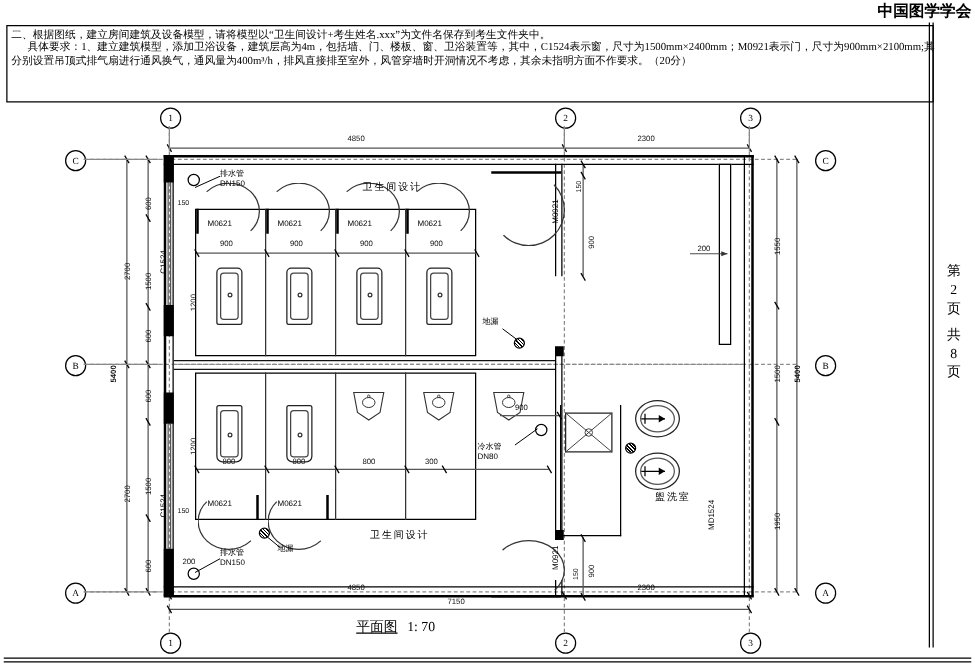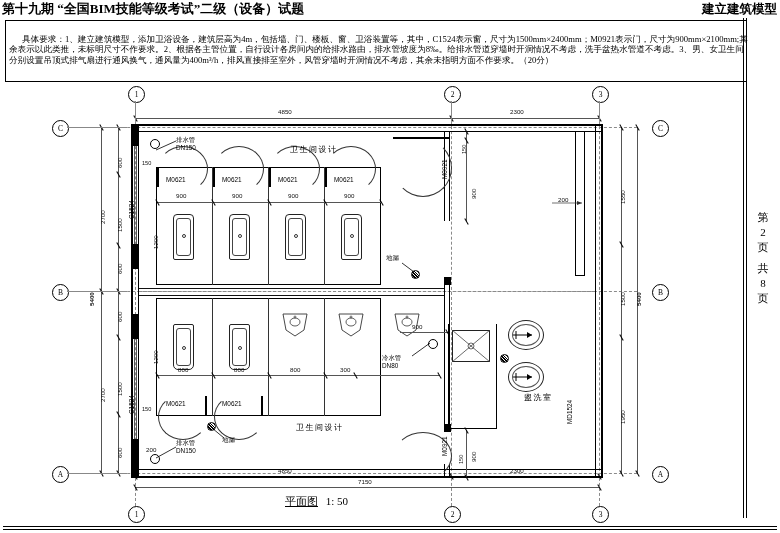--- a/index.html
+++ b/index.html
@@ -7,21 +7,21 @@
        font-family:"Liberation Serif","DejaVu Serif",serif;color:#000;}
   #root{position:relative;width:780px;height:533px;}
 
   .hdr{position:absolute;left:0;top:0;width:780px;height:20px;}
   .hdr-l{position:absolute;left:2px;top:0px;font-size:13px;font-weight:bold;white-space:nowrap;}
   .hdr-r{position:absolute;right:3px;top:1px;font-size:12.5px;font-weight:bold;white-space:nowrap;}
 
   .qbox{position:absolute;left:5px;top:20px;width:742px;height:62px;
         border:1.6px solid #000;box-sizing:border-box;padding:1px 3px;}
   .qline{font-size:8.6px;line-height:10.3px;white-space:nowrap;letter-spacing:0px;}
-  .qline.ind{padding-left:13px;margin-top:12px;}
+  .qline.ind{padding-left:13px;}
 
   .pagecol{position:absolute;right:2px;top:210px;width:30px;text-align:center;
            font-size:11px;line-height:15px;}
   .pagecol div{font-size:11px;}
   .vline-r{position:absolute;right:33px;top:18px;width:0;height:500px;border-left:1.4px solid #000;}
   .vline-r2{position:absolute;right:36px;top:18px;width:0;height:500px;border-left:0.7px solid #000;}
   .botrule{position:absolute;left:3px;bottom:6px;width:774px;height:0;border-top:1.6px solid #000;}
   .botrule2{position:absolute;left:3px;bottom:3px;width:774px;height:0;border-top:0.8px solid #000;}
 
   
@@ -77,27 +77,26 @@
 
   .title{position:absolute;font-size:11px;font-family:"Liberation Serif",serif;}
   .title u{text-decoration:underline;}
 </style>
 </head>
 <body>
 
 <div id="root">
 
   <div class="hdr">
-    <div class="hdr-l">第十九期 “全国BIM技能等级考试”二级（设备）试题</div>
-    <div class="hdr-r">建立建筑模型</div>
+    <div class="hdr-r">中国图学学会</div>
   </div>
 
   <div class="qbox">
+    <div class="qline">二、根据图纸，建立房间建筑及设备模型，请将模型以“卫生间设计+考生姓名.xxx”为文件名保存到考生文件夹中。</div>
     <div class="qline ind">具体要求：1、建立建筑模型，添加卫浴设备，建筑层高为4m，包括墙、门、楼板、窗、卫浴装置等，其中，C1524表示窗，尺寸为1500mm×2400mm；M0921表示门，尺寸为900mm×2100mm;其</div>
-    <div class="qline">余表示以此类推，未标明尺寸不作要求。2、根据各主管位置，自行设计各房间内的给排水路由，排水管坡度为8‰。给排水管道穿墙时开洞情况不考虑，洗手盆热水管道不考虑。3、男、女卫生间</div>
     <div class="qline">分别设置吊顶式排气扇进行通风换气，通风量为400m³/h，排风直接排至室外，风管穿墙时开洞情况不考虑，其余未指明方面不作要求。（20分）</div>
   </div>
 
   <div class="vline-r"></div>
   <div class="vline-r2"></div>
   <div class="pagecol">
     <div>第</div>
     <div>2</div>
     <div>页</div>
     <div style="height:6px"></div>
@@ -423,17 +422,17 @@
       <line x1="0" y1="0" x2="12" y2="10" stroke="#000" stroke-width="0.8"></line>
     </svg>
     <div class="txt cn" style="left:222px;top:352px;">地漏</div>
 
     <div class="drain" style="left:500px;top:270px;"></div>
 
     <div class="dim" style="left:142px;top:322px;font-size:5.6px;">150</div>
 
     <div class="title" style="left:285px;top:410px;">
       <u>平面图</u>
-      <span style="margin-left:5px;">1: 50</span>
+      <span style="margin-left:5px;">1: 70</span>
     </div>
 
   </div>
 </div>
 
 </body></html>

